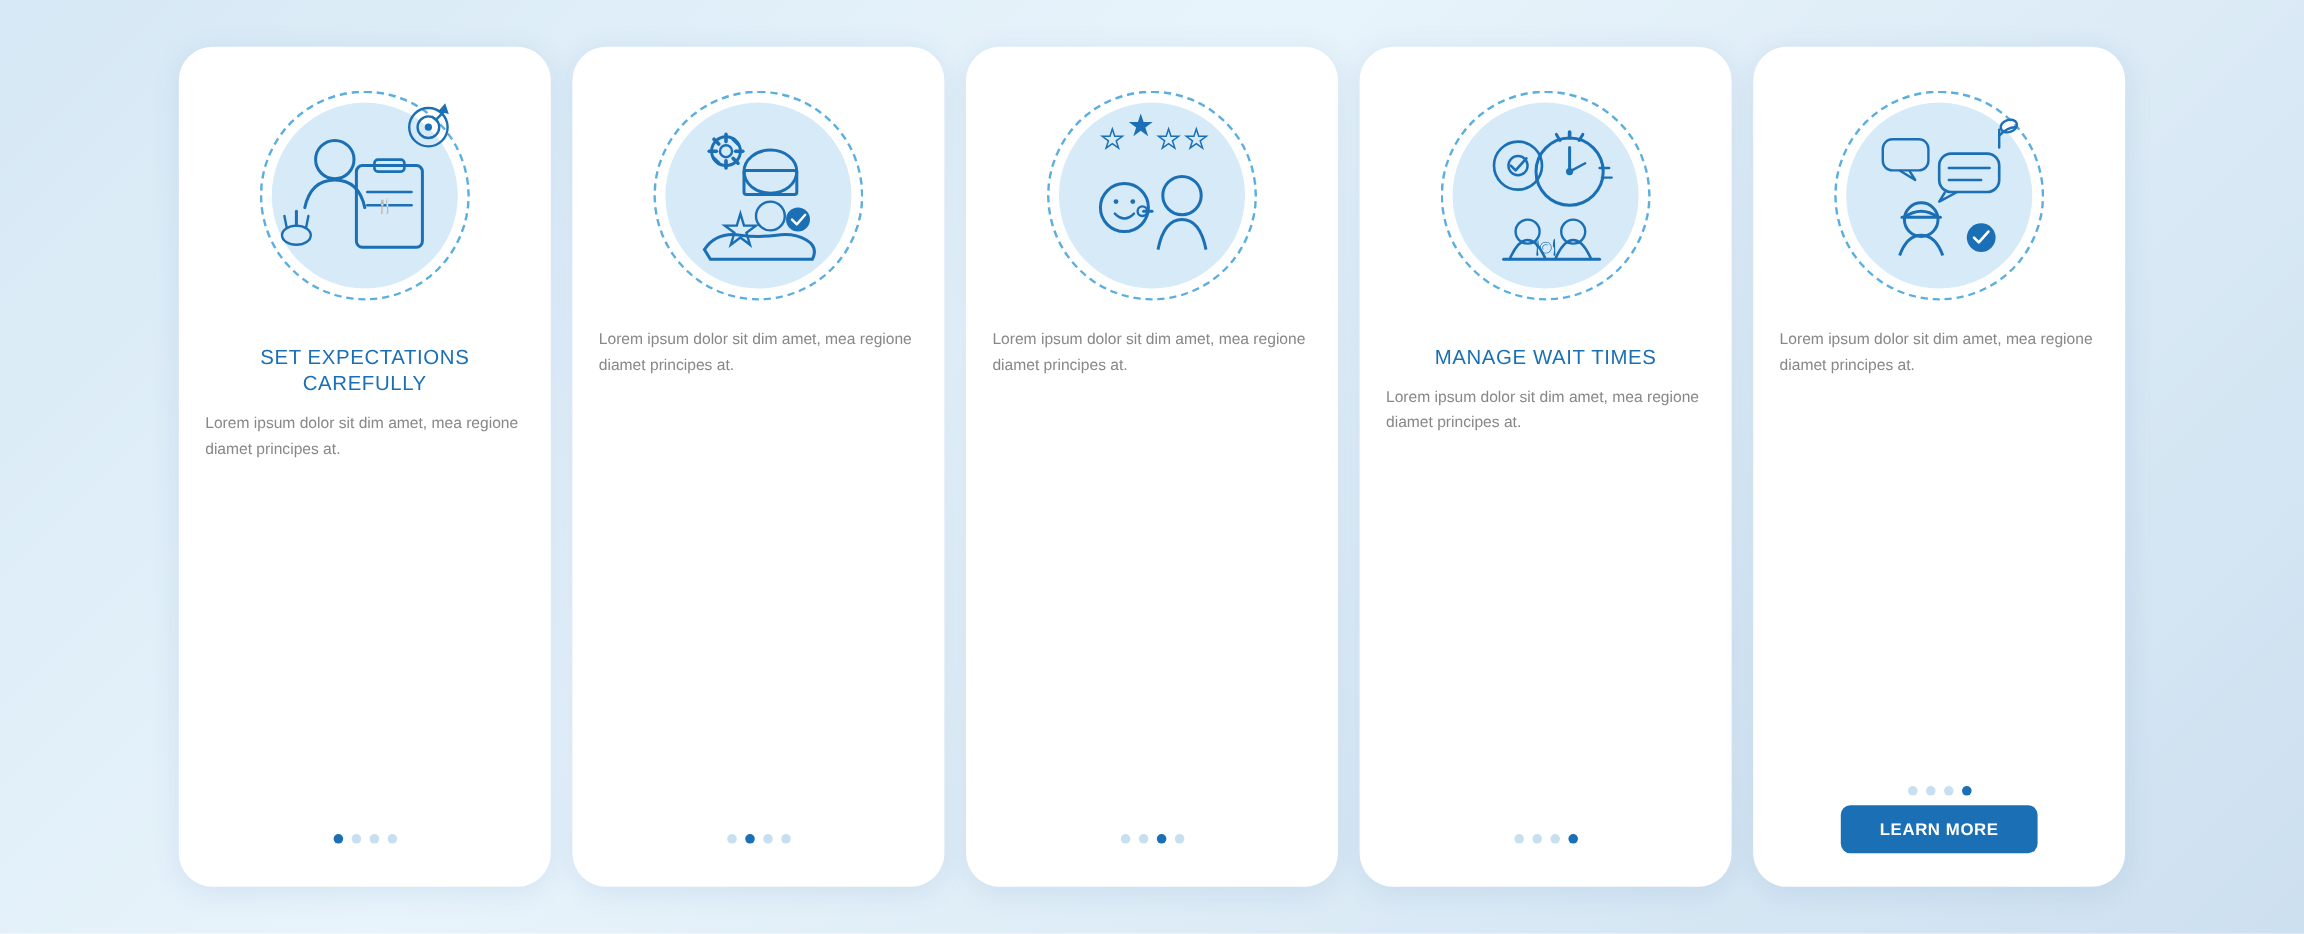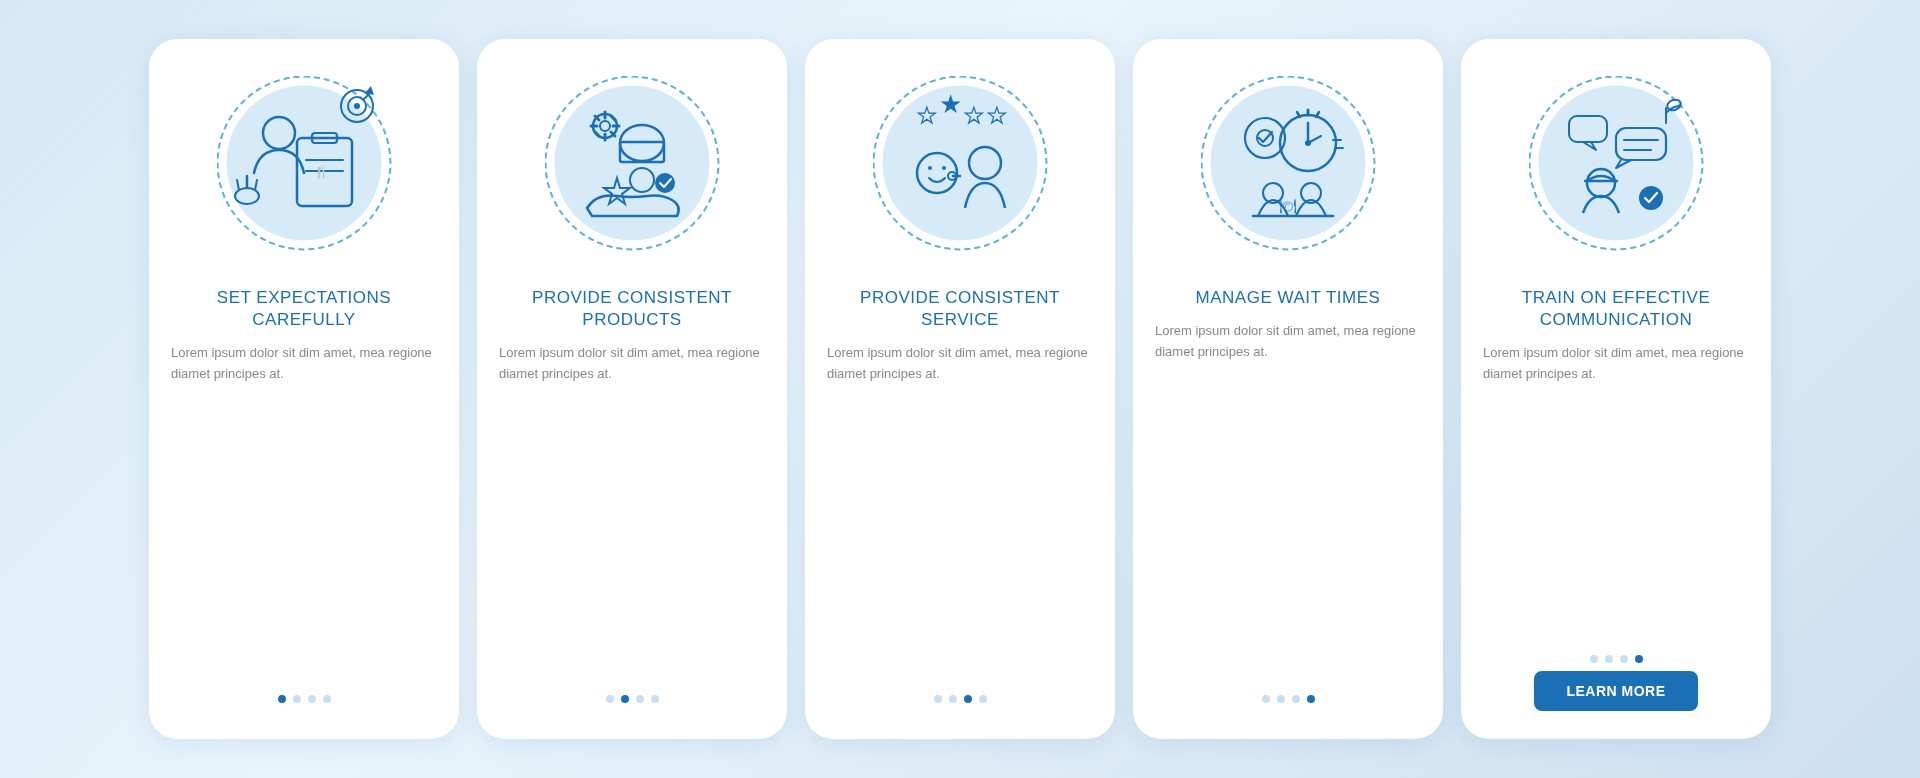--- a/index.html
+++ b/index.html
@@ -196,23 +196,20 @@
         <line x1="58" y1="64" x2="62" y2="68" stroke="#1a6fb5" stroke-width="3" stroke-linecap="round"></line>
 
         <path d="M50 140 Q60 125 80 128 Q95 130 110 128 Q125 126 135 132 Q145 138 140 148 L55 148 Z" fill="none" stroke="#1a6fb5" stroke-width="2.5"></path>
 
         <polygon points="80,110 83,120 93,120 85,126 88,136 80,130 72,136 75,126 67,120 77,120" fill="none" stroke="#1a6fb5" stroke-width="2"></polygon>
 
         <circle cx="128" cy="115" r="10" fill="#1a6fb5"></circle>
         <polyline points="123,115 127,119 134,111" fill="none" stroke="white" stroke-width="2" stroke-linecap="round" stroke-linejoin="round"></polyline>
       </svg>
     </div>
-    <div class="card-title">PROVIDE
-CONSISTENT
-PRODUCTS</div>
     <div class="card-text">Lorem ipsum dolor sit dim amet, mea regione diamet principes at.</div>
     <div class="dots">
       <div class="dot"></div>
       <div class="dot active"></div>
       <div class="dot"></div>
       <div class="dot"></div>
     </div>
   </div>
 
   <div class="card">
@@ -232,23 +229,20 @@
 
         <circle cx="72" cy="105" r="20" fill="none" stroke="#1a6fb5" stroke-width="2.5"></circle>
         <circle cx="65" cy="100" r="2" fill="#1a6fb5"></circle>
         <circle cx="79" cy="100" r="2" fill="#1a6fb5"></circle>
         <path d="M64 110 Q72 118 80 110" fill="none" stroke="#1a6fb5" stroke-width="2" stroke-linecap="round"></path>
 
         <line x1="88" y1="108" x2="95" y2="108" stroke="#1a6fb5" stroke-width="2.5" stroke-linecap="round"></line>
         <circle cx="87" cy="108" r="4" fill="none" stroke="#1a6fb5" stroke-width="2"></circle>
       </svg>
     </div>
-    <div class="card-title">PROVIDE
-CONSISTENT
-SERVICE</div>
     <div class="card-text">Lorem ipsum dolor sit dim amet, mea regione diamet principes at.</div>
     <div class="dots">
       <div class="dot"></div>
       <div class="dot"></div>
       <div class="dot active"></div>
       <div class="dot"></div>
     </div>
   </div>
 
   <div class="card">
@@ -318,22 +312,20 @@
         <path d="M70 74 L75 82 L62 74" fill="none" stroke="#1a6fb5" stroke-width="2" stroke-linejoin="round"></path>
 
         <line x1="145" y1="55" x2="145" y2="40" stroke="#1a6fb5" stroke-width="2" stroke-linecap="round"></line>
         <path d="M145 45 Q152 38 158 38" fill="none" stroke="#1a6fb5" stroke-width="2" stroke-linecap="round"></path>
         <ellipse cx="153" cy="37" rx="7" ry="5" fill="none" stroke="#1a6fb5" stroke-width="2" transform="rotate(-20, 153, 37)"></ellipse>
 
         <circle cx="130" cy="130" r="12" fill="#1a6fb5"></circle>
         <polyline points="124,130 128,134 136,125" fill="none" stroke="white" stroke-width="2.2" stroke-linecap="round" stroke-linejoin="round"></polyline>
       </svg>
     </div>
-    <div class="card-title">TRAIN ON EFFECTIVE
-COMMUNICATION</div>
     <div class="card-text">Lorem ipsum dolor sit dim amet, mea regione diamet principes at.</div>
     <div class="dots">
       <div class="dot"></div>
       <div class="dot"></div>
       <div class="dot"></div>
       <div class="dot active"></div>
     </div>
     <button class="learn-more-btn">LEARN MORE</button>
   </div>
 

